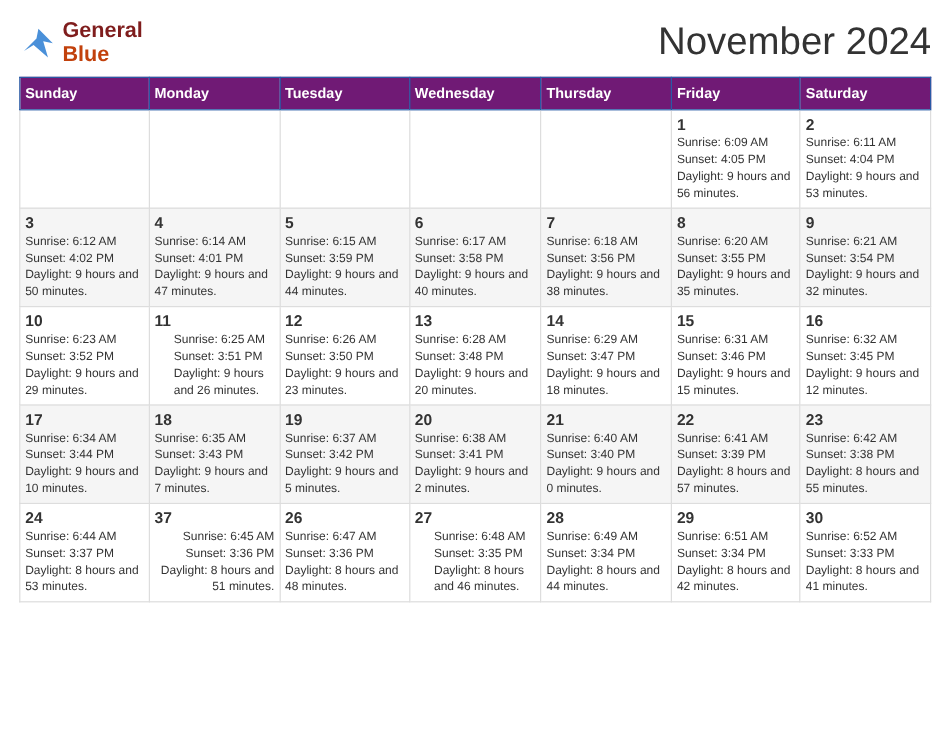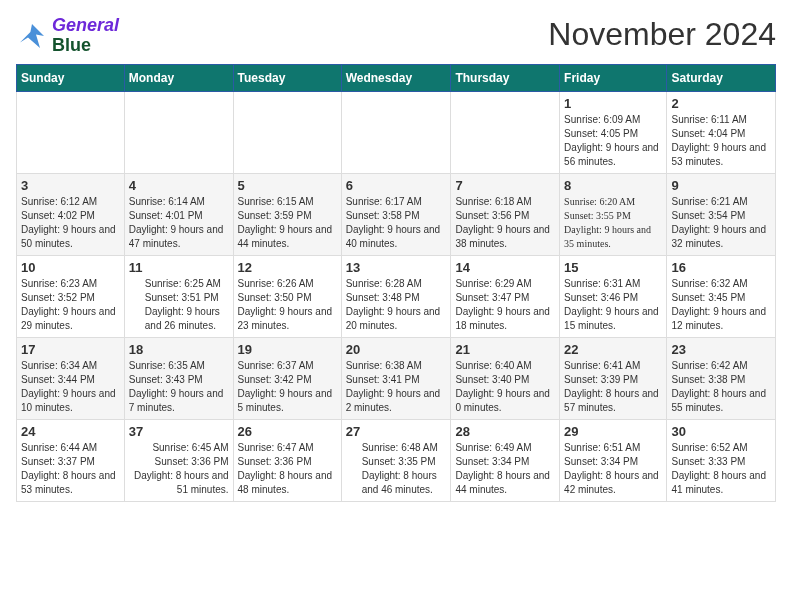--- a/index.html
+++ b/index.html
@@ -21,22 +21,21 @@
       align-items: center;
       gap: 4px;
     }
     .logo-text {
       font-size: 18px;
       font-weight: bold;
       color: #333;
       line-height: 1.1;
     }
     .logo-text span {
-      color: #6d28d9;
-      font-style: italic;
+      color: #7f1d1d;
     }
     .logo-bird {
       width: 32px;
       height: 32px;
     }
     .title-block {
       text-align: right;
     }
     .month-title {
       font-size: 32px;
@@ -46,21 +45,21 @@
     .location {
       font-size: 14px;
       color: #555;
     }
     .calendar {
       width: 100%;
       border-collapse: collapse;
       font-size: 11px;
     }
     .calendar thead th {
-      background-color: #0f766e;
+      background-color: #701a75;
       color: #fff;
       padding: 6px 4px;
       text-align: left;
       font-size: 12px;
       font-weight: bold;
       border: 1px solid #2a5aa5;
     }
     .calendar tbody td {
       vertical-align: top;
       border: 1px solid #ddd;
@@ -90,21 +89,21 @@
 </head>
 <body>
 
 <div class="header">
   <div class="logo">
     <svg class="logo-bird" viewBox="0 0 40 40">
       <polygon points="20,5 35,20 25,18 30,35 15,22 5,28 18,15" fill="#4a90d9"></polygon>
     </svg>
     <div class="logo-text">
       <div><span>General</span></div>
-      <div style="color:#14532d;">Blue</div>
+      <div style="color:#c2410c;">Blue</div>
     </div>
   </div>
   <div class="title-block">
     <div class="month-title">November 2024</div>
   </div>
 </div>
 
 <table class="calendar">
   <thead>
     <tr id="weekday-row">
@@ -163,21 +162,21 @@
 Daylight: 9 hours and 40 minutes.</div>
         </td>
         <td>
           <div class="day-number">7</div>
           <div class="day-info" style="white-space: pre-line;">Sunrise: 6:18 AM
 Sunset: 3:56 PM
 Daylight: 9 hours and 38 minutes.</div>
         </td>
         <td>
           <div class="day-number">8</div>
-          <div class="day-info" style="white-space: pre-line; font-family: Liberation Serif, serif;">Sunrise: 6:20 AM
+          <div class="day-info" style="white-space: pre-line;">Sunrise: 6:20 AM
 Sunset: 3:55 PM
 Daylight: 9 hours and 35 minutes.</div>
         </td>
         <td>
           <div class="day-number">9</div>
           <div class="day-info" style="white-space: pre-line;">Sunrise: 6:21 AM
 Sunset: 3:54 PM
 Daylight: 9 hours and 32 minutes.</div>
         </td>
       </tr>

